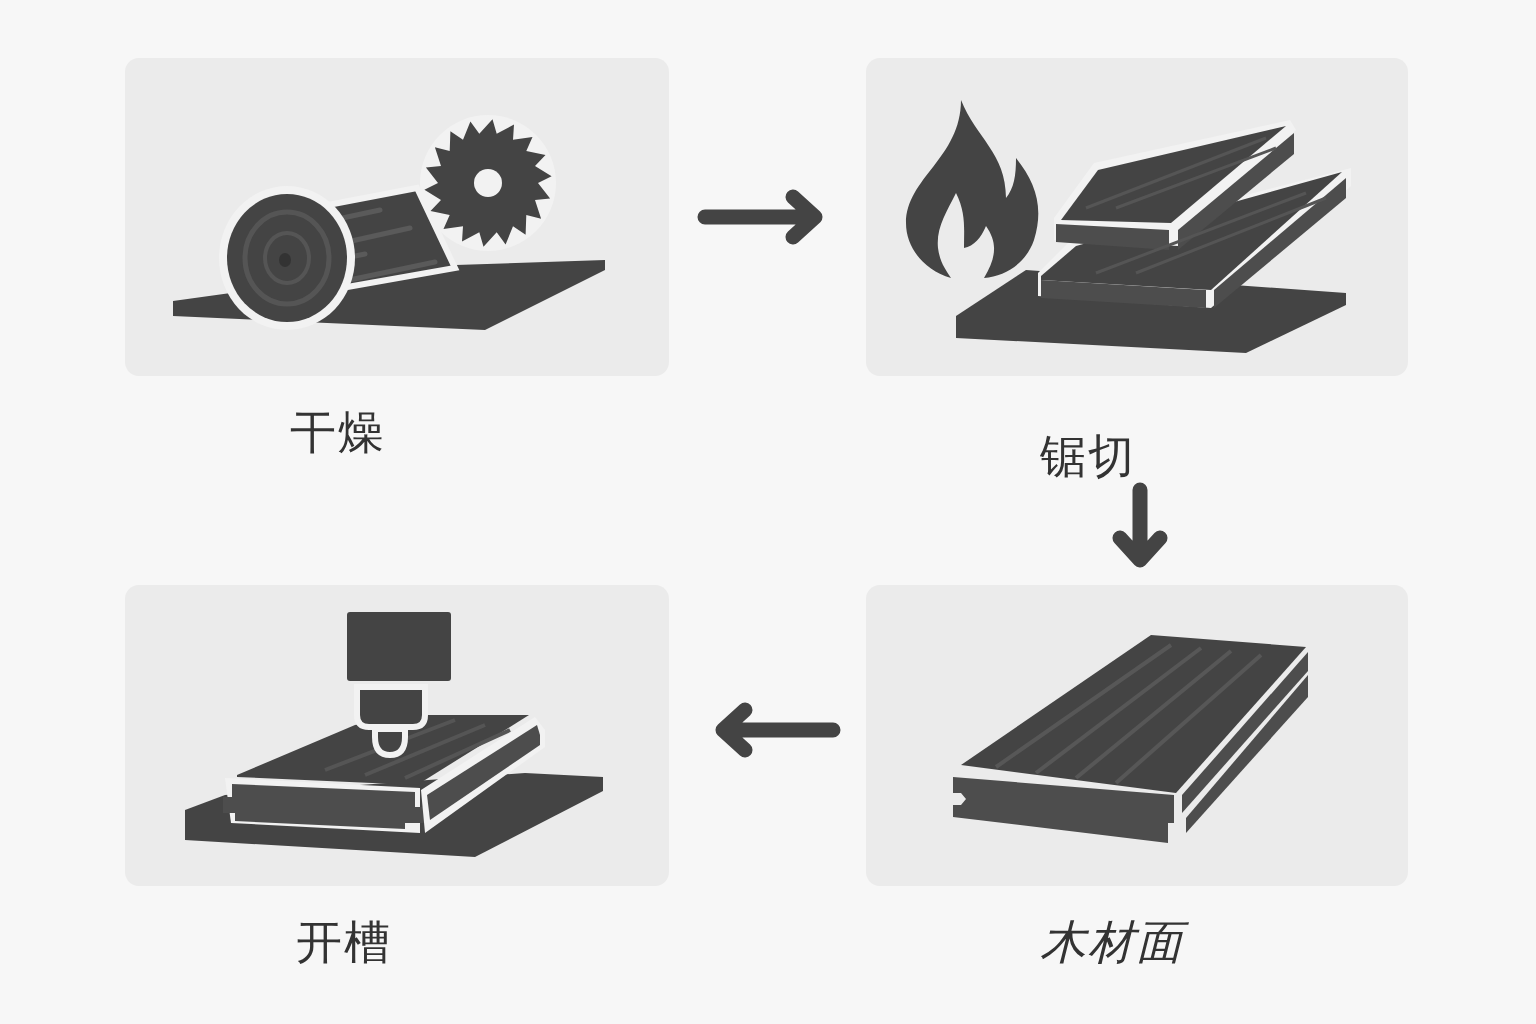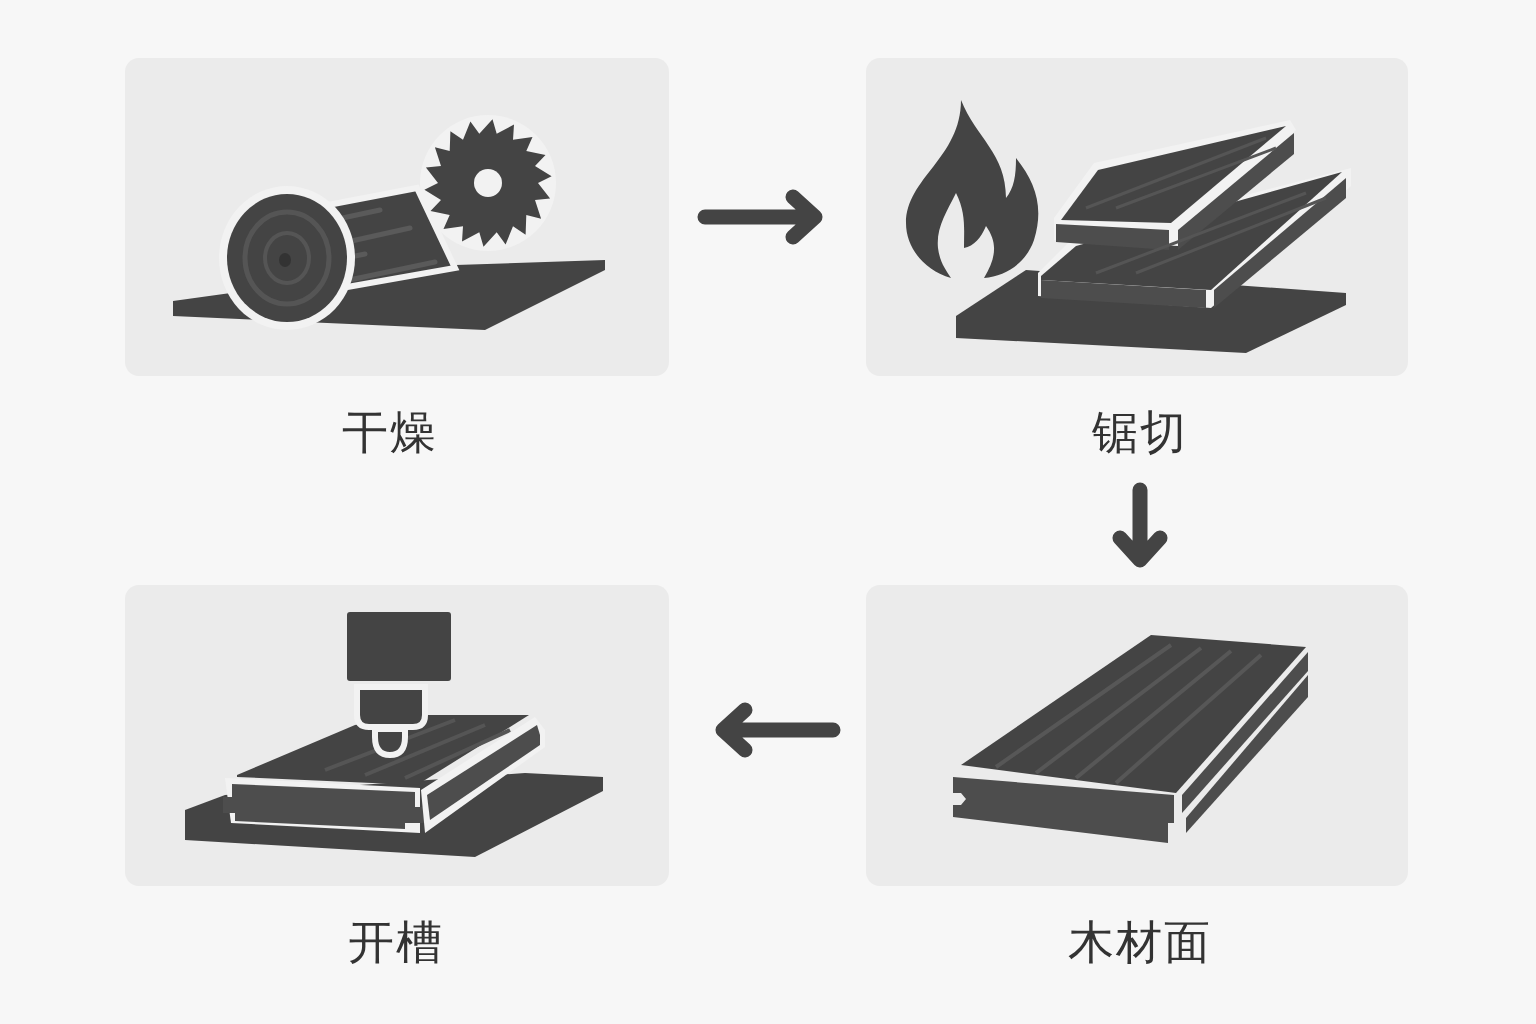--- a/index.html
+++ b/index.html
@@ -6,21 +6,21 @@
   body {
     width: 1536px; height: 1024px; position: relative; overflow: hidden;
     background: #f7f7f7;
     font-family: "DejaVu Sans", sans-serif;
   }
   .card {
     position: absolute; background: #ebebeb; border-radius: 14px;
   }
   .card svg { position: absolute; left: 0; top: 0; width: 100%; height: 100%; }
   .label {
-    position: absolute; font-size: 46px; color: #333333; text-align: center;
+    position: absolute; font-size: 46px; color: #333333; 
     font-family: "DejaVu Sans", sans-serif; letter-spacing: 2px;
   }
   .arrow { position: absolute; }
   .dk { fill: #444444; }
   .dk2 { fill: #4d4d4d; }
 </style>
 </head>
 <body>
 
 <div class="card" style="left:125px; top:58px; width:544px; height:318px;">
@@ -73,21 +73,21 @@
     <polygon class="dk2" points="190,166 303,172 303,192 190,184"></polygon>
     <polygon class="dk2" points="312,172 428,75 428,96 312,192"></polygon>
     <g stroke="#555" stroke-width="3">
       <line x1="220" y1="150" x2="400" y2="80"></line>
       <line x1="250" y1="150" x2="410" y2="90"></line>
       <line x1="230" y1="215" x2="440" y2="135"></line>
       <line x1="270" y1="215" x2="460" y2="140"></line>
     </g>
   </svg>
 </div>
-<div class="label" style="left:1040px; top:402px; width:200px;">锯切</div>
+<div class="label" style="left:1040px; top:426px; width:200px;">锯切</div>
 
 <svg class="arrow" style="left:1105px; top:480px;" width="70" height="92" viewBox="0 0 70 92">
   <path d="M35 10 V78 M15 58 L35 80 L55 58" fill="none" stroke="#444" stroke-width="15" stroke-linecap="round" stroke-linejoin="round"></path>
 </svg>
 
 <div class="card" style="left:125px; top:585px; width:544px; height:301px;">
   <svg viewBox="0 0 544 301">
 
     <polygon class="dk" points="60,225 100,210 400,188 478,192 478,206 350,272 60,255"></polygon>
 
@@ -125,13 +125,13 @@
       <line x1="210" y1="193" x2="365" y2="66"></line>
       <line x1="250" y1="198" x2="395" y2="70"></line>
     </g>
 
     <polygon class="dk2" points="87,192 308,210 308,238 302,238 302,258 87,232 87,220 95,220 100,214 95,208 87,208"></polygon>
 
     <polygon class="dk2" points="316,210 442,67 442,86 316,228"></polygon>
     <polygon class="dk2" points="320,233 442,90 442,112 320,248"></polygon>
   </svg>
 </div>
-<div class="label" style="left:1040px; top:912px; width:200px;">木材面</div>
+<div class="label" style="left:1040px; top:912px; width:200px;font-style:italic;">木材面</div>
 
 </body></html>

